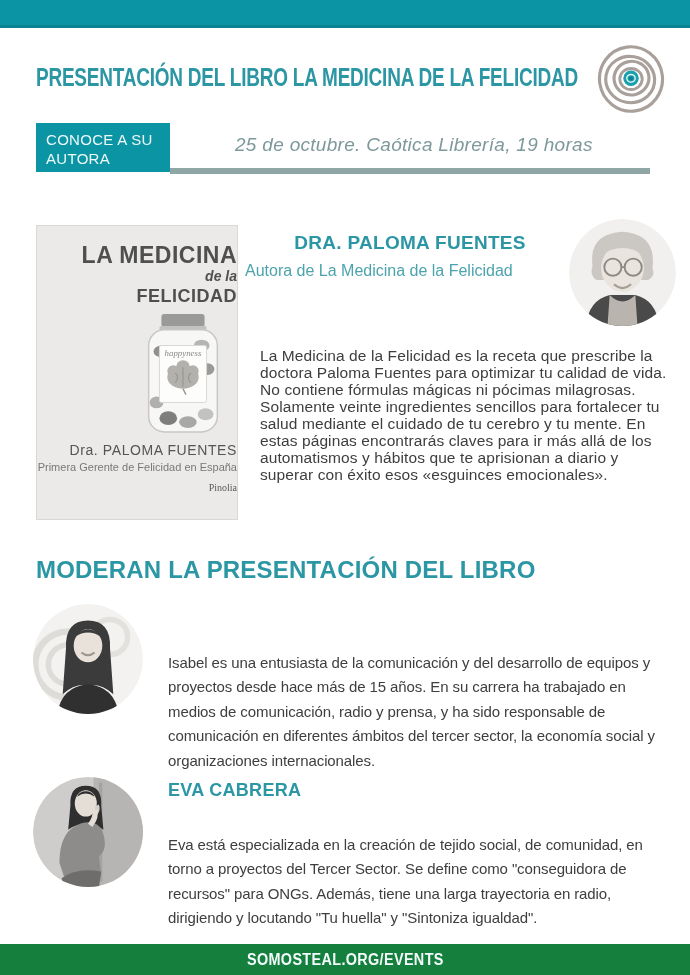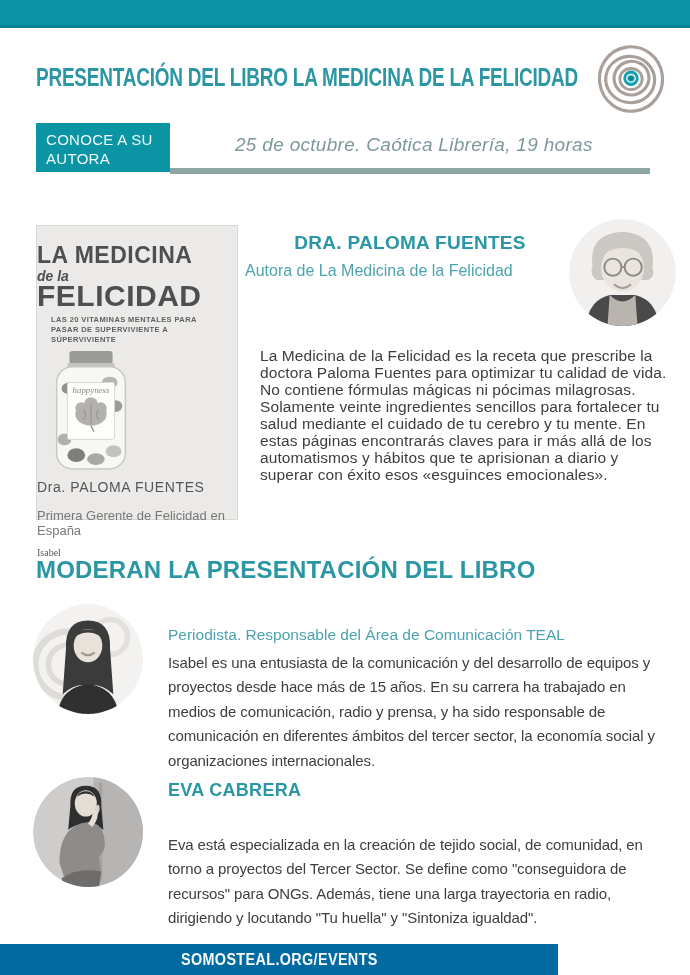--- a/index.html
+++ b/index.html
@@ -1,41 +1,41 @@
 <!DOCTYPE html>
 <html><head>
 <meta charset="utf-8">
 <style>
   * { margin:0; padding:0; box-sizing:border-box; }
   html,body { background:#ffffff; }
   body { font-family:"Liberation Sans", sans-serif; }
   .page { position:relative; width:690px; height:975px; background:#ffffff; overflow:hidden; margin:0 auto; }
 
   .topbar { position:absolute; left:0; top:0; width:690px; height:28px; background:#0b95a4; border-bottom:3px solid #0a8291; }
-  .botbar { position:absolute; left:0; top:944px; width:558px; height:31px; background:#0369a1; display:flex; align-items:center; justify-content:center; }
+  .botbar { position:absolute; left:0; top:944px; width:690px; height:31px; background:#15803d; display:flex; align-items:center; justify-content:center; }
   .botbar span { color:#f3fbfc; font-weight:bold; font-size:16px; letter-spacing:0.4px; transform:scaleX(0.9); }
 
   .page-title { position:absolute; left:36px; top:62px; font-size:26px; font-weight:bold; color:#2b96a4; white-space:nowrap; transform:scaleX(0.73); transform-origin:left center; letter-spacing:-0.3px; }
 
   .logo { position:absolute; left:596px; top:44px; width:70px; height:70px; }
 
   .kicker-box { position:absolute; left:36px; top:123px; width:134px; height:49px; background:#0b95a4; color:#eef8f9; font-size:15px; line-height:19px; padding:7px 10px 0 10px; letter-spacing:0.3px; }
 
   .event-info { position:absolute; right:35px; top:134px; width:420px; text-align:left; font-style:italic; font-size:19px; color:#7e999b; letter-spacing:0.3px; }
   .event-rule { position:absolute; left:170px; top:168px; width:480px; height:6px; background:#8fa7a4; }
 
   
-  .cover { position:absolute; left:36px; top:225px; width:202px; height:295px; background:#eceae8; border:1px solid #dad8d5; text-align:left; padding-top:16px; }
+  .cover { position:absolute; left:36px; top:225px; width:202px; height:295px; background:#eceae8; border:1px solid #dad8d5; text-align:right; padding-top:16px; }
   .cover-t1 { font-size:23px; font-weight:bold; color:#4f4f4f; letter-spacing:0.5px; }
   .cover-t2 { font-size:14px; font-weight:bold; font-style:italic; color:#4f4f4f; line-height:15px; }
-  .cover-t3 { font-size:30px; font-weight:bold; color:#4f4f4f; letter-spacing:0.5px; line-height:24px; }
+  .cover-t3 { font-size:18px; font-weight:bold; color:#4f4f4f; letter-spacing:0.5px; line-height:24px; }
   .cover-sub { margin:7px auto 0 auto; width:172px; font-size:7.5px; font-weight:bold; color:#5f5f5f; letter-spacing:0.4px; line-height:10px; }
   .cover-jar { margin-top:4px; }
   .cover-author { font-size:14px; color:#555555; letter-spacing:0.6px; margin-top:2px; }
-  .cover-author-sub { font-size:13px; color:#787878; margin-top:13px; }
+  .cover-author-sub { font-size:11px; color:#787878; margin-top:3px; }
   .cover-pub { font-family:"Liberation Serif", serif; font-size:10px; color:#5a5a5a; margin-top:9px; }
 
   
   .author-name { position:absolute; left:260px; top:232px; width:300px; text-align:center; font-size:19px; font-weight:bold; color:#2b96a4; letter-spacing:0.3px; }
   .author-role { position:absolute; left:245px; top:262px; width:330px; font-size:16px; color:#4ba3ae; }
   .photo { border-radius:50%; overflow:hidden; position:absolute; }
   .photo svg { display:block; }
   .photo-author { left:569px; top:219px; width:107px; height:107px; }
   .author-desc { position:absolute; left:260px; top:347px; width:408px; font-size:15.5px; line-height:17px; color:#3e3e3e; letter-spacing:0.1px; }
 
@@ -72,21 +72,20 @@
   </div>
 
   <div class="kicker-box">CONOCE A SU AUTORA</div>
   <div class="event-info">25 de octubre. Caótica Librería, 19 horas</div>
   <div class="event-rule"></div>
 
   <div class="cover">
     <div class="cover-t1">LA MEDICINA</div>
     <div class="cover-t2">de la</div>
     <div class="cover-t3">FELICIDAD</div>
-    <div class="cover-sub">LAS 20 VITAMINAS MENTALES PARA PASAR DE SUPERVIVIENTE A SÚPERVIVIENTE</div>
     <div class="cover-jar">
       <svg viewBox="0 0 110 126" width="108" height="124">
         <rect x="33" y="2" width="44" height="13" rx="3" fill="#9a9a98"></rect>
         <rect x="31" y="14" width="48" height="5" rx="2" fill="#c2c2c0"></rect>
         <rect x="20" y="18" width="70" height="104" rx="16" fill="#f7f7f6" stroke="#c8c7c5" stroke-width="1.5"></rect>
         <ellipse cx="33" cy="40" rx="8" ry="6" fill="#8f8f8d"></ellipse>
         <ellipse cx="74" cy="34" rx="8" ry="6" fill="#b5b5b3"></ellipse>
         <ellipse cx="40" cy="108" rx="9" ry="7" fill="#7e7e7c"></ellipse>
         <ellipse cx="60" cy="112" rx="9" ry="6" fill="#a8a8a6"></ellipse>
         <ellipse cx="78" cy="104" rx="8" ry="6" fill="#c2c2c0"></ellipse>
@@ -97,21 +96,21 @@
         <ellipse cx="55" cy="66" rx="16" ry="12" fill="#b3b1ae"></ellipse>
         <circle cx="45" cy="60" r="6" fill="#b3b1ae"></circle>
         <circle cx="55" cy="56" r="7" fill="#b3b1ae"></circle>
         <circle cx="65" cy="60" r="6" fill="#b3b1ae"></circle>
         <path d="M55,56 L55,76 M47,62 Q52,66 47,72 M63,62 Q58,66 63,72" stroke="#98968f" stroke-width="1.2" fill="none"></path>
         <path d="M55,78 L58,84" stroke="#98968f" stroke-width="1.5" fill="none"></path>
       </svg>
     </div>
     <div class="cover-author">Dra. PALOMA FUENTES</div>
     <div class="cover-author-sub">Primera Gerente de Felicidad en España</div>
-    <div class="cover-pub">Isabel</div>
+    <div class="cover-pub">Pinolia</div>
   </div>
 
   <div class="author-name">DRA. PALOMA FUENTES</div>
   <div class="author-role">Autora de La Medicina de la Felicidad</div>
   <div class="photo photo-author">
     <svg viewBox="0 0 100 100" width="107" height="107">
       <circle cx="50" cy="50" r="50" fill="#f1f0ee"></circle>
       <path d="M22,44 Q18,14 50,12 Q82,14 78,46 Q81,53 74,57 L26,57 Q19,53 22,44 Z" fill="#cbc8c3"></path>
       <ellipse cx="50" cy="46" rx="20" ry="22" fill="#e9e4de"></ellipse>
       <path d="M28,35 Q50,19 72,35 Q71,22 50,20 Q29,22 28,35 Z" fill="#cbc8c3"></path>
@@ -133,21 +132,20 @@
       <circle cx="32" cy="55" r="30" fill="none" stroke="#dedcd8" stroke-width="6"></circle>
       <circle cx="32" cy="55" r="18" fill="none" stroke="#dedcd8" stroke-width="5"></circle>
       <circle cx="70" cy="30" r="16" fill="none" stroke="#e3e1dd" stroke-width="5"></circle>
       <path d="M30,40 Q29,15 50,15 Q71,15 70,40 L73,82 Q62,72 50,74 Q38,72 27,82 Z" fill="#3b3b3b"></path>
       <ellipse cx="50" cy="38" rx="13" ry="15" fill="#e8e2db"></ellipse>
       <path d="M38,30 Q50,22 62,30 Q60,24 50,23 Q40,24 38,30 Z" fill="#3b3b3b"></path>
       <path d="M44,44 Q50,49 56,44" fill="none" stroke="#9c958d" stroke-width="1.8"></path>
       <path d="M22,100 Q26,75 50,73 Q74,75 78,100 Z" fill="#303030"></path>
     </svg>
   </div>
-  <div class="mod-role isabel-role">Periodista. Responsable del Área de Comunicación TEAL</div>
   <div class="mod-bio isabel-bio">Isabel es una entusiasta de la comunicación y del desarrollo de equipos y proyectos desde hace más de 15 años. En su carrera ha trabajado en medios de comunicación, radio y prensa, y ha sido responsable de comunicación en diferentes ámbitos del tercer sector, la economía social y organizaciones internacionales.</div>
 
   <div class="photo photo-eva">
     <svg viewBox="0 0 100 100" width="110" height="110">
       <circle cx="50" cy="50" r="50" fill="#cfcdcb"></circle>
       <rect x="55" y="0" width="45" height="100" fill="#b7b5b3"></rect>
       <rect x="60" y="5" width="3" height="90" fill="#a5a3a1"></rect>
       <path d="M34,26 Q33,8 48,8 Q63,8 62,26 L64,48 Q56,42 48,44 Q40,42 32,48 Z" fill="#2f2f2f"></path>
       <ellipse cx="48" cy="24" rx="10" ry="12" fill="#e4ded7"></ellipse>
       <path d="M40,18 Q48,12 56,18 Q54,13 48,13 Q42,13 40,18 Z" fill="#2f2f2f"></path>

